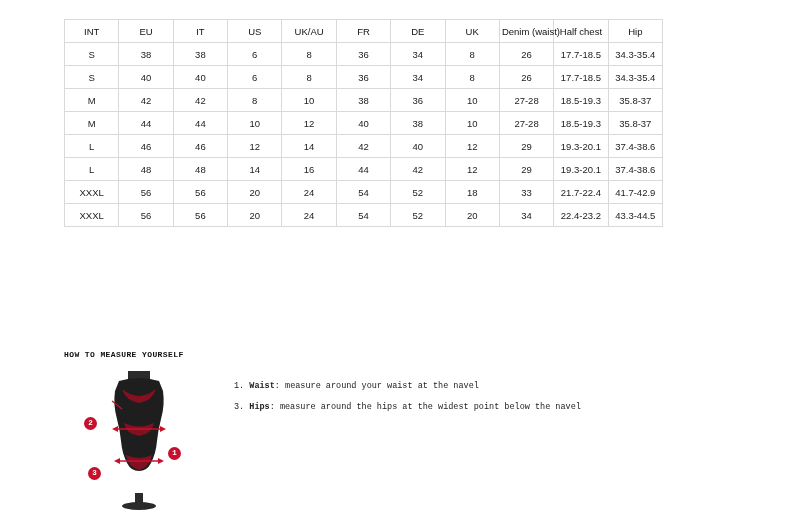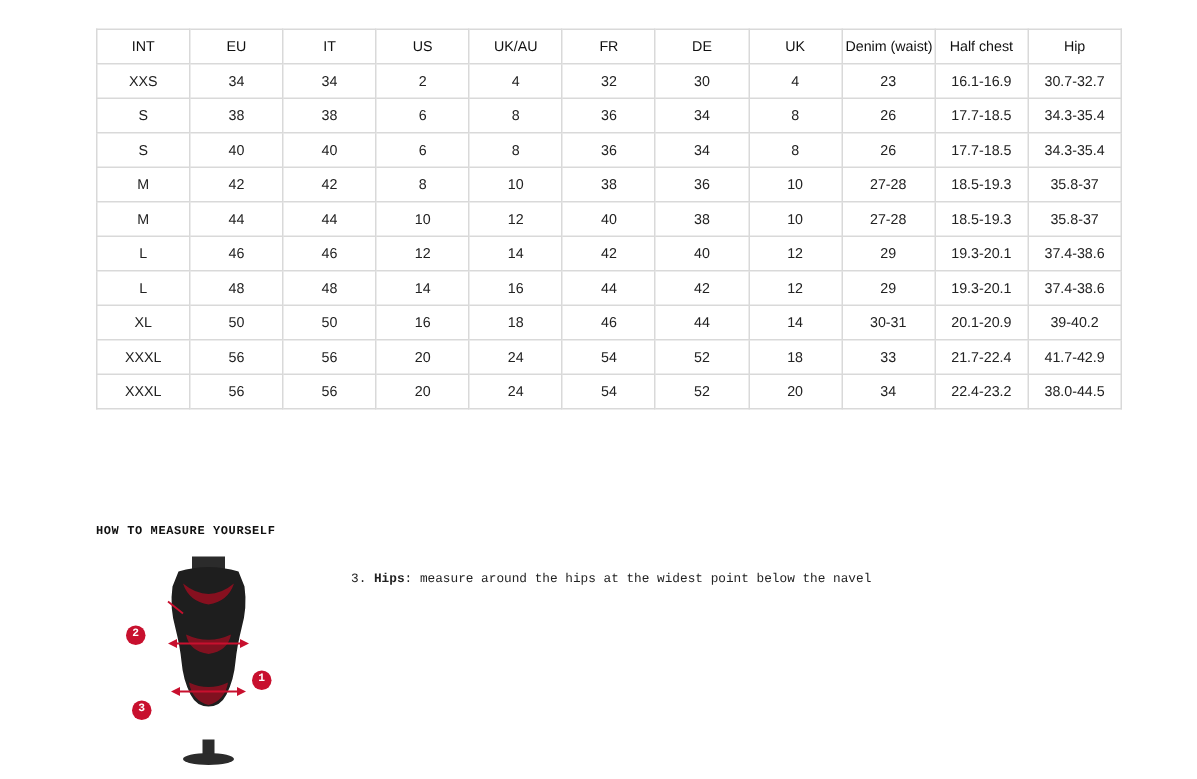--- a/index.html
+++ b/index.html
@@ -21,21 +21,21 @@
   }
   
   .table-wrap {
     position: absolute;
     left: 64px;
     top: 19px;
     width: 670px;
   }
   table.size-table {
     border-collapse: collapse;
-    width: 684px;
+    width: 599px;
     table-layout: fixed;
   }
   table.size-table th,
   table.size-table td {
     border: 1px solid #d9d9d9;
     height: 22px;
     text-align: center;
     vertical-align: middle;
     font-size: 9.5px;
     font-weight: normal;
@@ -127,33 +127,20 @@
             <th>FR</th>
             <th>DE</th>
             <th>UK</th>
             <th>Denim (waist)</th>
             <th>Half chest</th>
             <th>Hip</th>
           </tr>
       </thead>
       <tbody id="body-rows">
           <tr>
-            <td>XXS</td>
-            <td>34</td>
-            <td>34</td>
-            <td>2</td>
-            <td>4</td>
-            <td>32</td>
-            <td>30</td>
-            <td>4</td>
-            <td>23</td>
-            <td>16.1-16.9</td>
-            <td>30.7-32.7</td>
-          </tr>
-          <tr>
             <td>S</td>
             <td>38</td>
             <td>38</td>
             <td>6</td>
             <td>8</td>
             <td>36</td>
             <td>34</td>
             <td>8</td>
             <td>26</td>
             <td>17.7-18.5</td>
@@ -216,33 +203,20 @@
             <td>48</td>
             <td>48</td>
             <td>14</td>
             <td>16</td>
             <td>44</td>
             <td>42</td>
             <td>12</td>
             <td>29</td>
             <td>19.3-20.1</td>
             <td>37.4-38.6</td>
-          </tr>
-          <tr>
-            <td>XL</td>
-            <td>50</td>
-            <td>50</td>
-            <td>16</td>
-            <td>18</td>
-            <td>46</td>
-            <td>44</td>
-            <td>14</td>
-            <td>30-31</td>
-            <td>20.1-20.9</td>
-            <td>39-40.2</td>
           </tr>
           <tr>
             <td>XXXL</td>
             <td>56</td>
             <td>56</td>
             <td>20</td>
             <td>24</td>
             <td>54</td>
             <td>52</td>
             <td>18</td>
@@ -254,21 +228,21 @@
             <td>XXXL</td>
             <td>56</td>
             <td>56</td>
             <td>20</td>
             <td>24</td>
             <td>54</td>
             <td>52</td>
             <td>20</td>
             <td>34</td>
             <td>22.4-23.2</td>
-            <td>38.0-44.5</td>
+            <td>43.3-44.5</td>
           </tr>
         </tbody>
     </table>
   </div>
 
   <div class="measure-section">
     <div class="measure-title">HOW TO MEASURE YOURSELF</div>
 
     <div class="measure-body">
 
@@ -303,18 +277,19 @@
             <line x1="10" y1="32" x2="20" y2="40"></line>
           </g>
         </svg>
 
         <div class="bullet b1">1</div>
         <div class="bullet b2">2</div>
         <div class="bullet b3">3</div>
       </div>
 
       <div class="notes" id="notes-list">
+          <div class="note"><span>1.</span> <b>Waist</b><span>: measure around your waist at the navel</span></div>
           <div class="note"><span>3.</span> <b>Hips</b><span>: measure around the hips at the widest point below the navel</span></div>
         </div>
     </div>
   </div>
 
 </div>
 
 </body></html>

